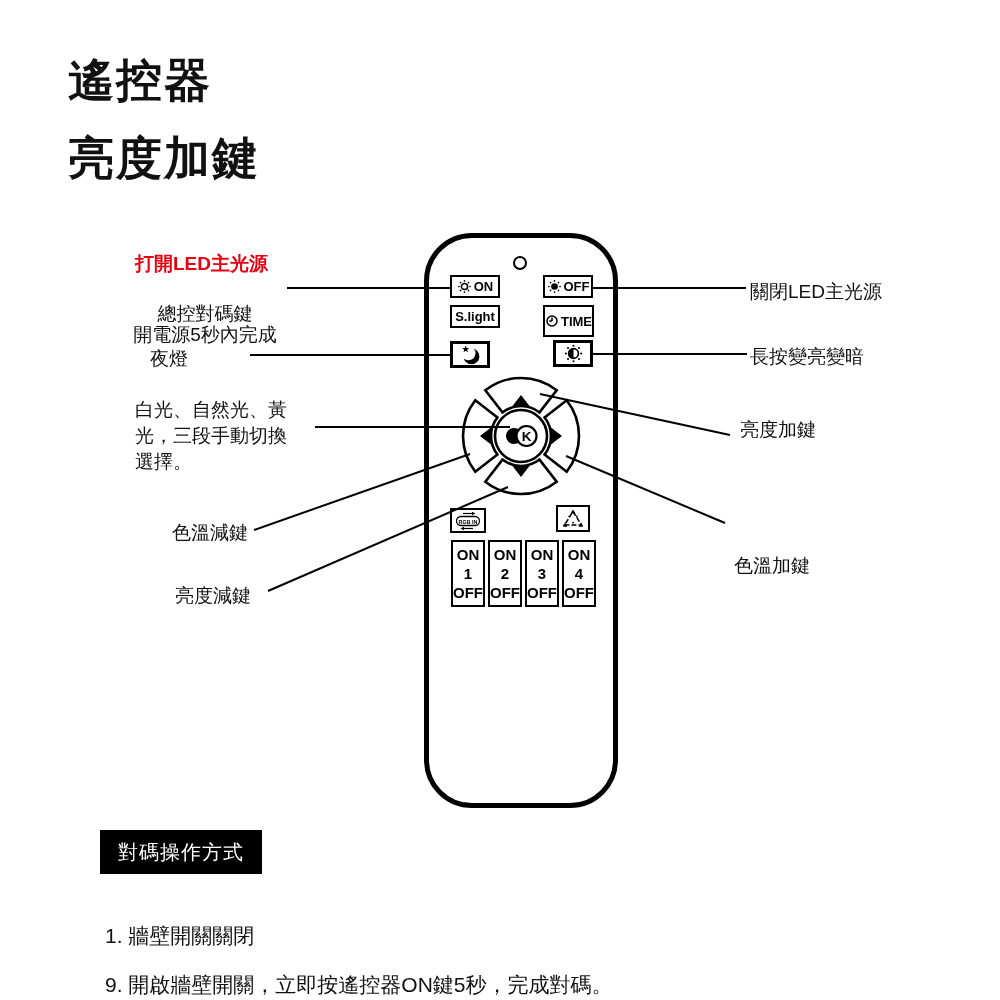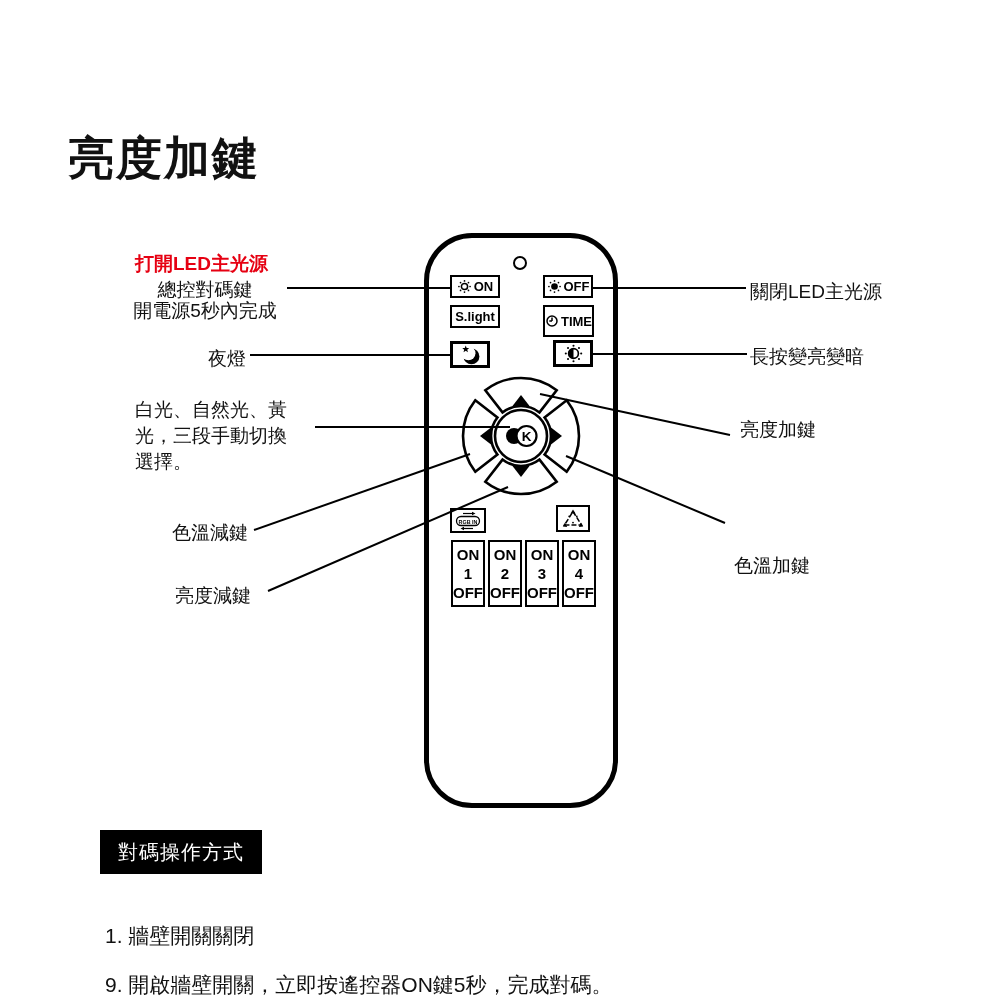--- a/index.html
+++ b/index.html
@@ -51,22 +51,22 @@
 
   
   .dpad { position:absolute; left:461px; top:376px; width:120px; height:120px; }
 
   
   .lines { position:absolute; left:0; top:0; width:1000px; height:1000px; pointer-events:none; }
 
   
   .lbl { position:absolute; font-size:19px; color:#111; white-space:nowrap; }
   .red { color:#e60012; font-weight:700; }
-  .center { text-align:center; }
-  .rightal { text-align:right; }
+  .center { text-align:center;margin-top:24px; }
+  .rightal { }
   .multi { white-space:normal; line-height:26px; }
   .lbl-open   { left:135px; top:251px; }
   .lbl-master { left:126px; top:279px; width:158px; line-height:21px; white-space:normal; }
   .lbl-night  { left:150px; top:346px; width:96px; }
   .lbl-white  { left:135px; top:397px; width:176px; }
   .lbl-cctm   { left:172px; top:520px; }
   .lbl-brim   { left:175px; top:583px; }
   .lbl-close  { left:750px; top:279px; }
   .lbl-long   { left:750px; top:344px; }
   .lbl-brip   { left:740px; top:417px; }
@@ -80,20 +80,21 @@
   }
   .step { position:absolute; font-size:21px; color:#111;margin-top:36px; }
   .s1 { left:105px; top:886px; }
   .s2 { left:105px; top:935px; }
 </style>
 </head>
 <body>
 
 <div class="canvas">
 
+  <div class="title t1">遙控器</div>
   <div class="title t2">亮度加鍵</div>
 
   <div class="remote"></div>
   <div class="led"></div>
 
   <div class="btn b-on">
     <span>
       <svg width="15" height="15" viewBox="0 0 14 14">
         <circle cx="7" cy="7" r="2.9" fill="none" stroke="#000" stroke-width="1.4"></circle>
         <g fill="#000">

